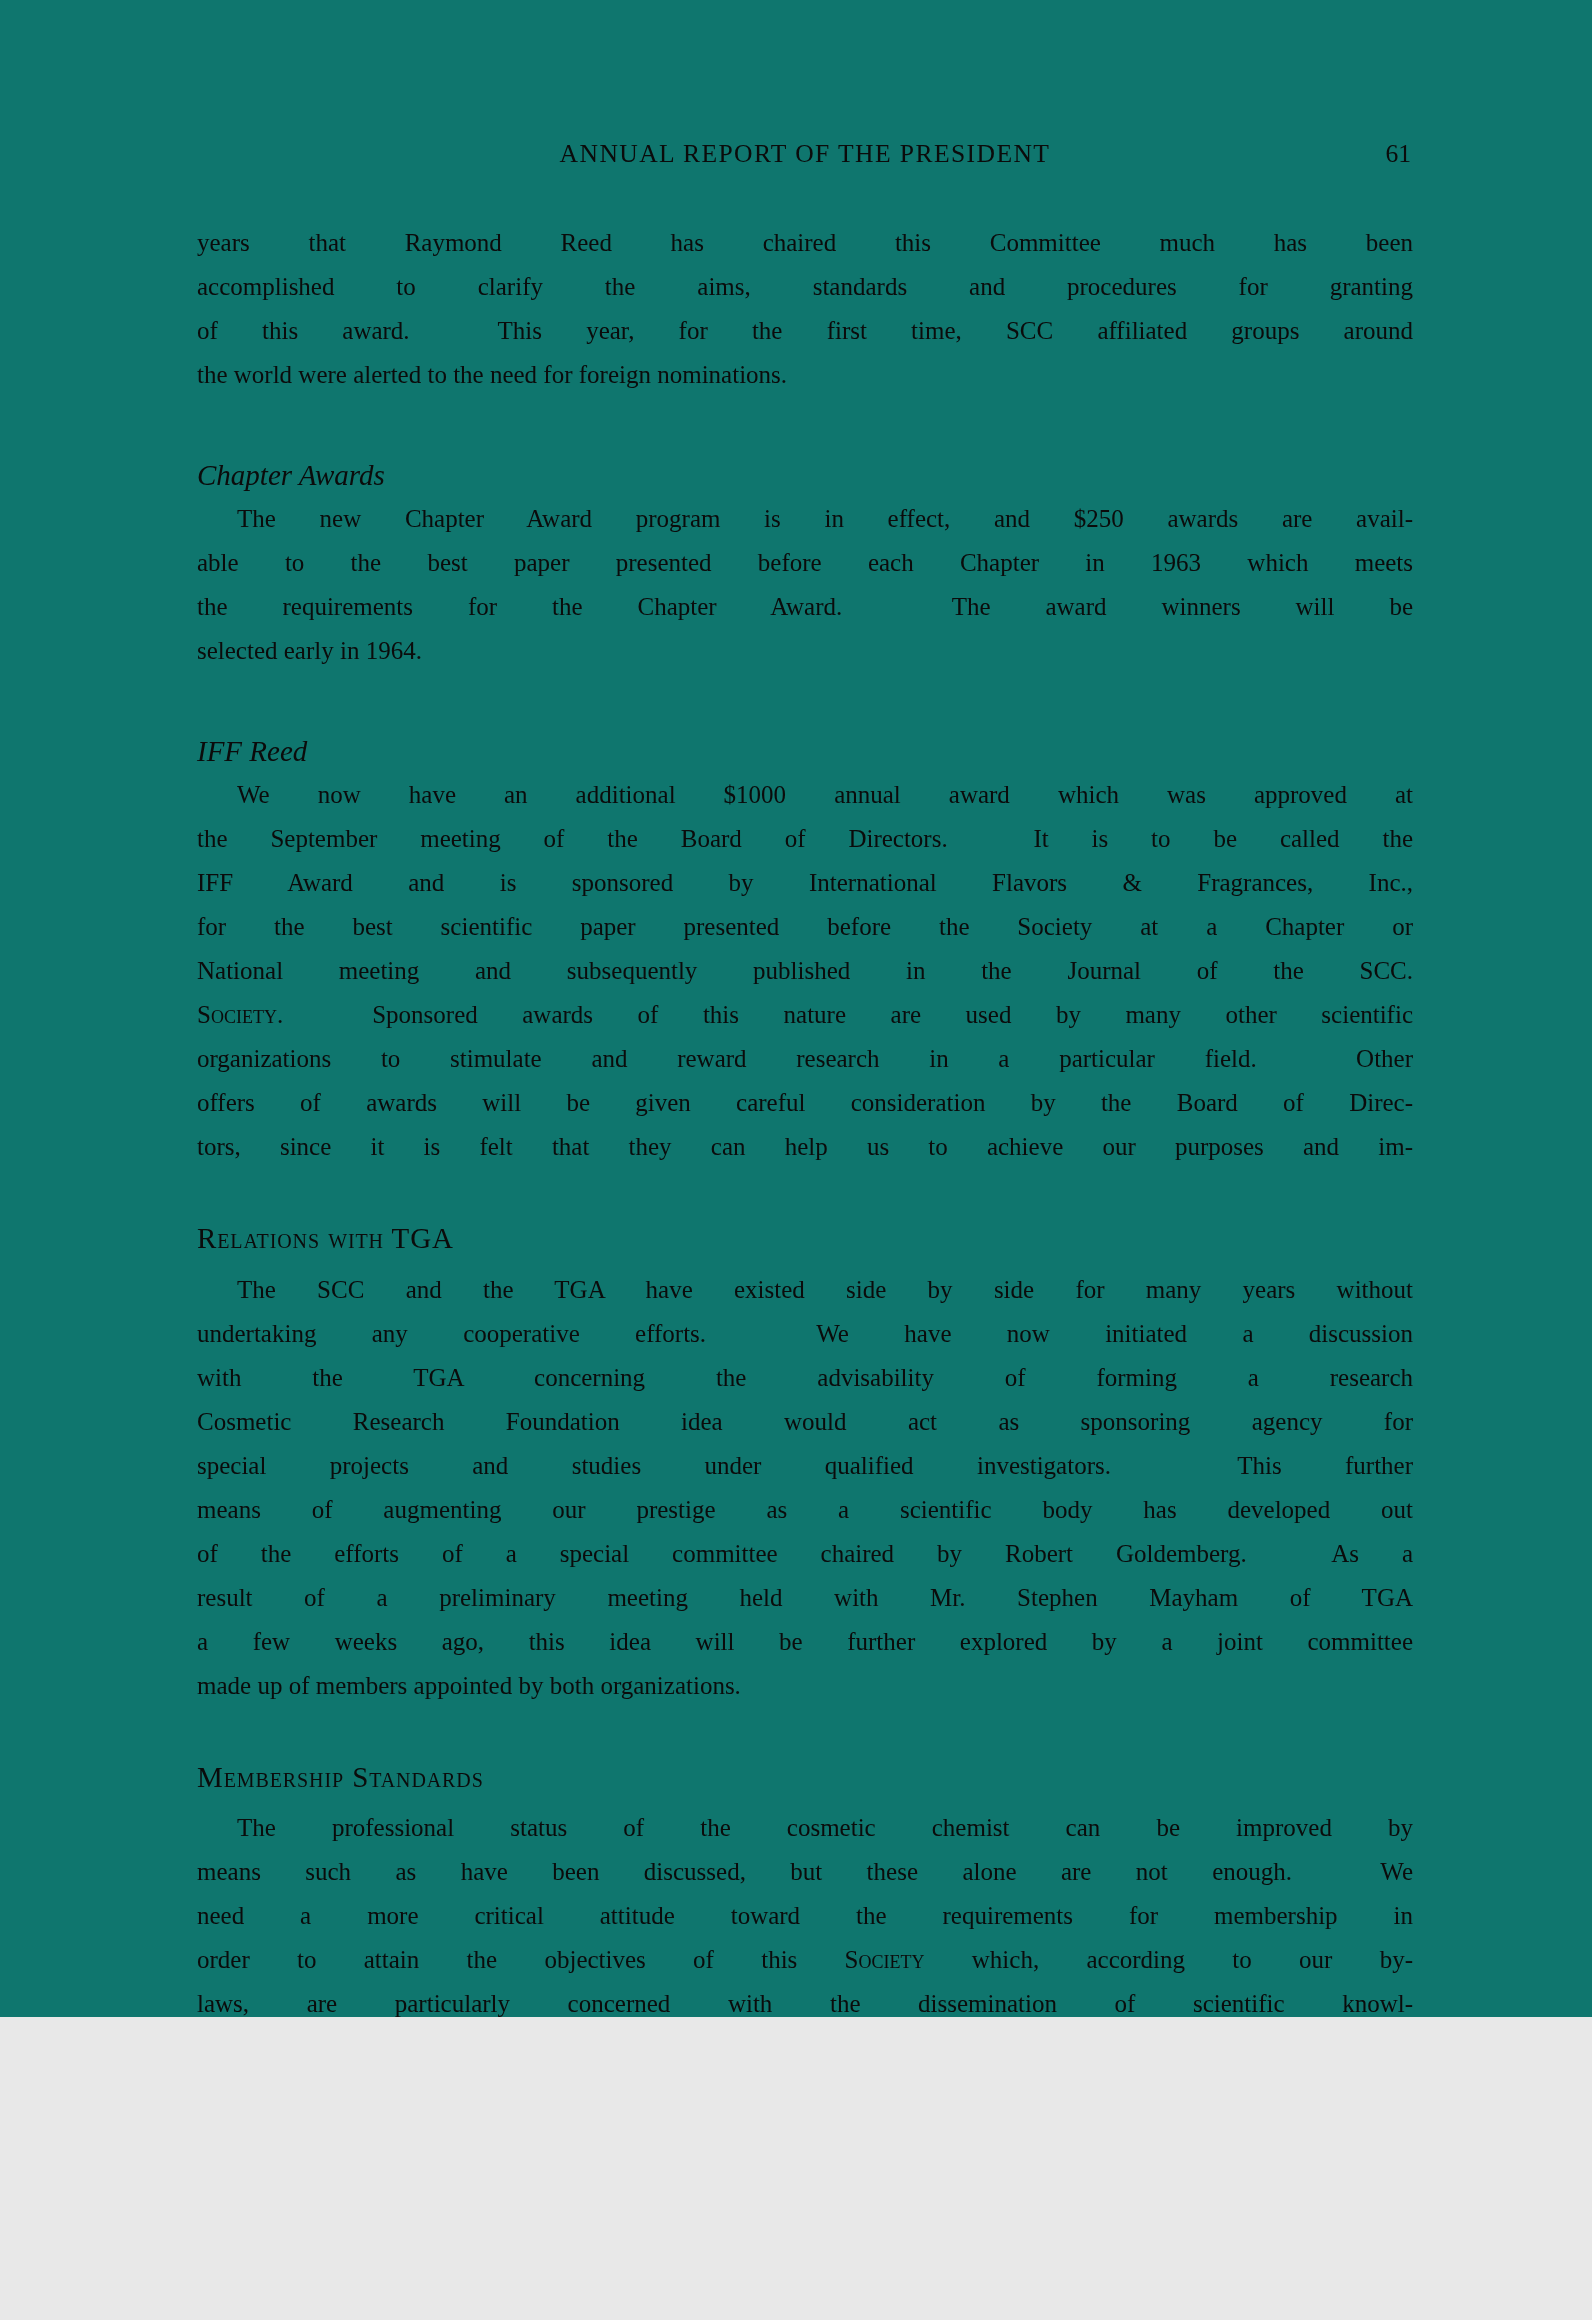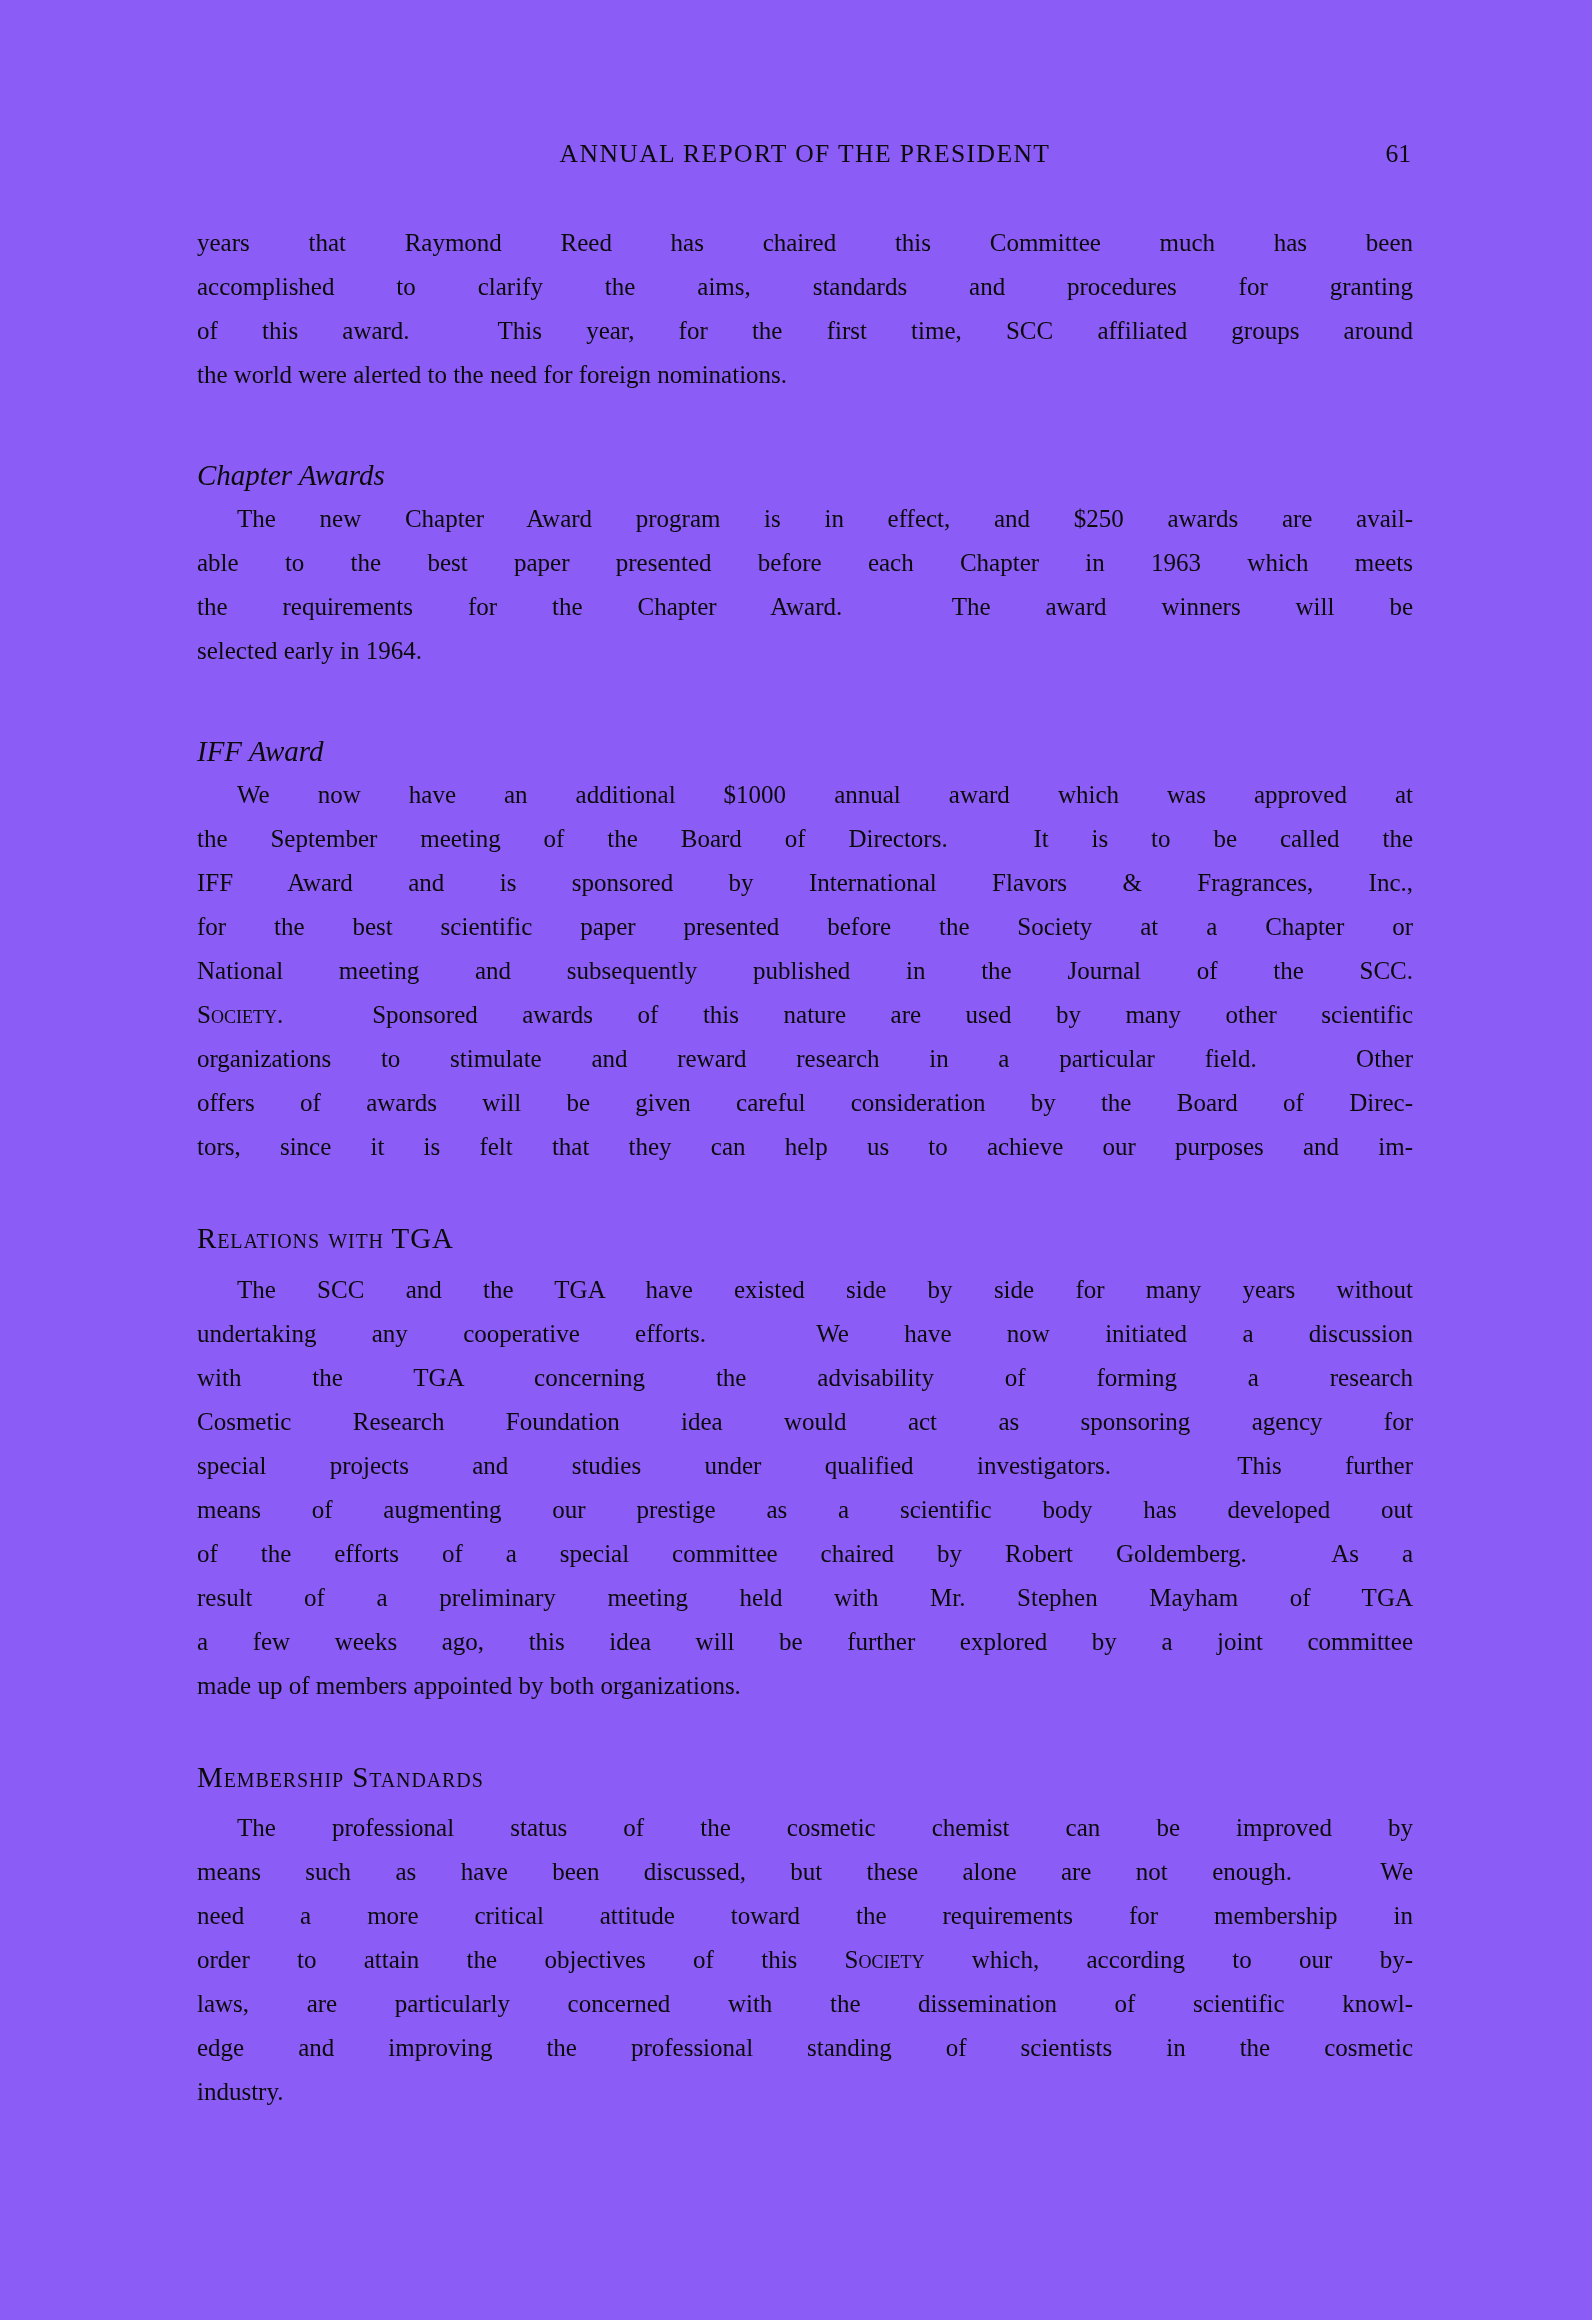--- a/index.html
+++ b/index.html
@@ -1,20 +1,20 @@
 <!DOCTYPE html>
 <html style="font-size:15px"><head>
 <meta charset="utf-8">
 <style>
   html, body { margin: 0; padding: 0; background: #e8e8e8; }
   .page {
     position: relative;
     width: 1593px;
-    height: 2320px;
-    background: #8b5cf6;
+    height: 2017px;
+    background: #0f766e;
     font-family: "Liberation Serif", "DejaVu Serif", serif;
     color: #0b0b0b;
     overflow: hidden;
   }
   .text-block {
     position: absolute;
     left: 197px;
     top: 132px;
     width: 1216px;
   }
@@ -80,21 +80,21 @@
           <div class="line">of this award.  This year, for the first time, SCC affiliated groups around</div>
           <div class="line line-last">the world were alerted to the need for foreign nominations.</div>
         </div>
         <div class="h-italic">Chapter Awards</div>
         <div class="para indent">
           <div class="line">The new Chapter Award program is in effect, and $250 awards are avail-</div>
           <div class="line">able to the best paper presented before each Chapter in 1963 which meets</div>
           <div class="line">the requirements for the Chapter Award.  The award winners will be</div>
           <div class="line line-last">selected early in 1964.</div>
         </div>
-        <div class="h-italic">IFF Award</div>
+        <div class="h-italic">IFF Reed</div>
         <div class="para indent">
           <div class="line">We now have an additional $1000 annual award which was approved at</div>
           <div class="line">the September meeting of the Board of Directors.  It is to be called the</div>
           <div class="line">IFF Award and is sponsored by International Flavors &amp; Fragrances, Inc.,</div>
           <div class="line">for the best scientific paper presented before the Society at a Chapter or</div>
           <div class="line">National meeting and subsequently published in the Journal of the SCC.</div>
           <div class="line"><span class="sc">Society</span>.  Sponsored awards of this nature are used by many other scientific</div>
           <div class="line">organizations to stimulate and reward research in a particular field.  Other</div>
           <div class="line">offers of awards will be given careful consideration by the Board of Direc-</div>
           <div class="line">tors, since it is felt that they can help us to achieve our purposes and im-</div>

